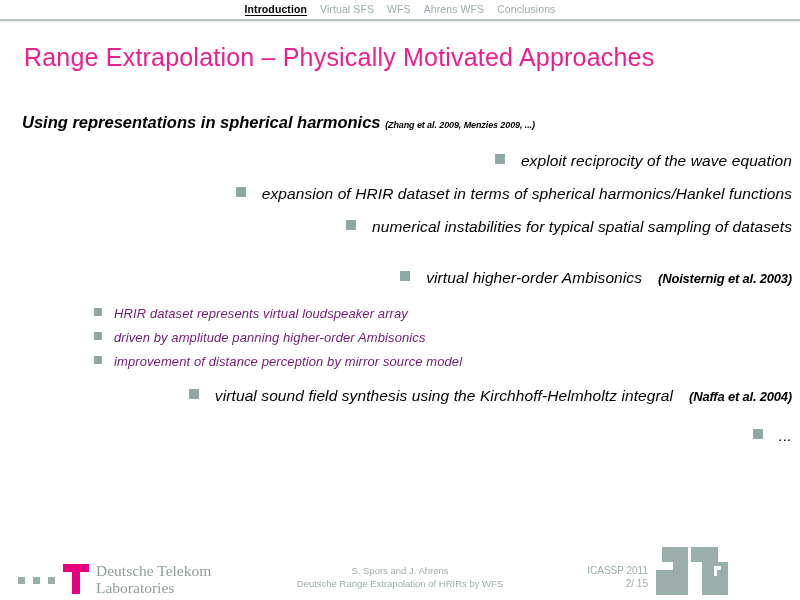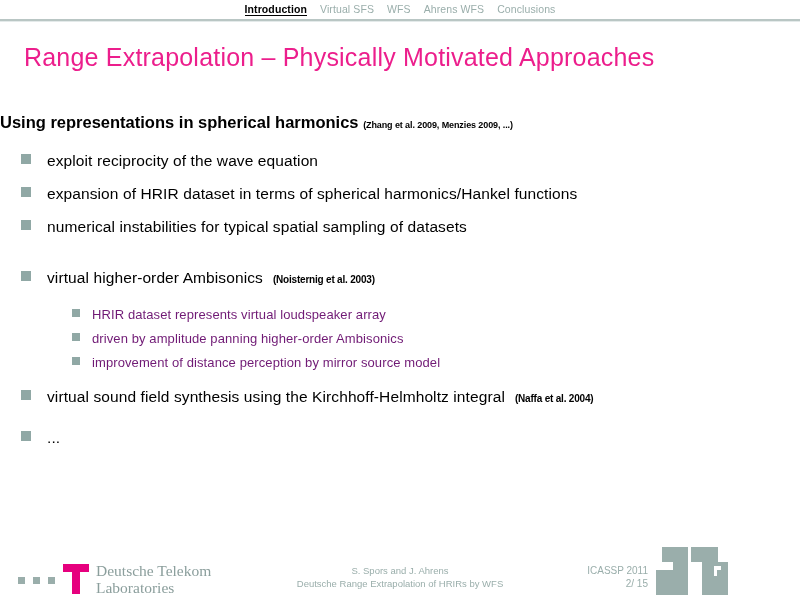--- a/index.html
+++ b/index.html
@@ -67,22 +67,23 @@
     font-size: 25px;
     color: #ec1e8c;
     letter-spacing: 0.2px;
     line-height: 30px;
   }
 
   
   #content {
     position: absolute;
     top: 112px;
-    left: 0;
+    left: 22px;
     width: 770px;
+    font-style: italic;
   }
 
   .section-head {
     font-size: 16.5px;
     font-weight: bold;
     color: #000000;
     line-height: 20px;
     margin: 0 0 9px 0;
     white-space: nowrap;
   }
@@ -91,40 +92,41 @@
     font-weight: bold;
     letter-spacing: -0.1px;
   }
 
   .lvl1 {
     display: flex;
     align-items: baseline;
     margin: 0 0 0 0;
     padding: 7px 0 7px 0;
     line-height: 19px;
+    justify-content: flex-end;
   }
   .lvl1 .bullet {
     width: 10px;
     height: 10px;
     background: #90a8a5;
     flex: 0 0 auto;
     margin: 0 16px 0 21px;
     position: relative;
     top: -2px;
   }
   .lvl1 .text {
     font-size: 15.5px;
     color: #000000;
     letter-spacing: 0.1px;
   }
   .lvl1 .cite {
-    font-size: 10px;
+    font-size: 13px;
     font-weight: bold;
     letter-spacing: -0.2px;
-    margin-left: 10px;
+    margin-left: 16px;
   }
 
   .lvl2 {
     display: flex;
     align-items: baseline;
     padding: 3.5px 0;
     line-height: 17px;
   }
   .lvl2 .bullet {
     width: 8px;

